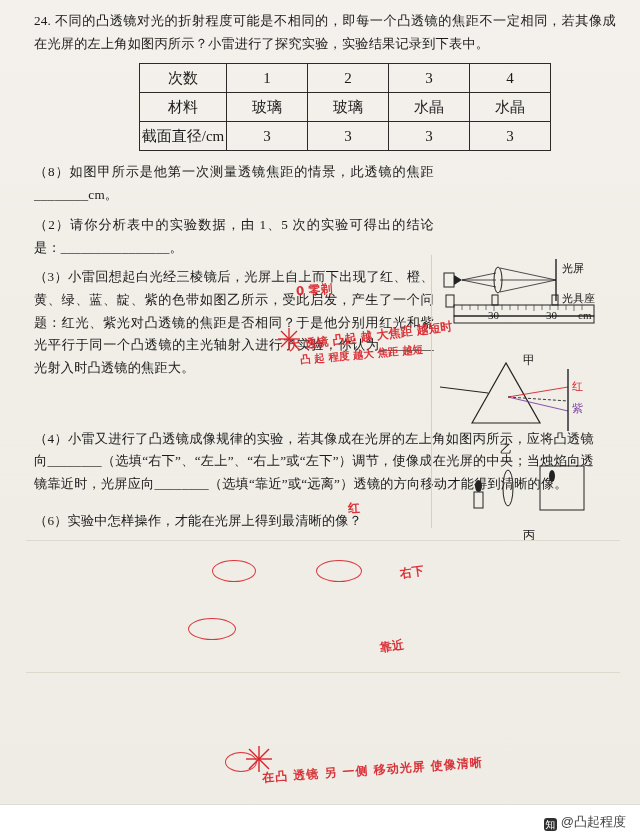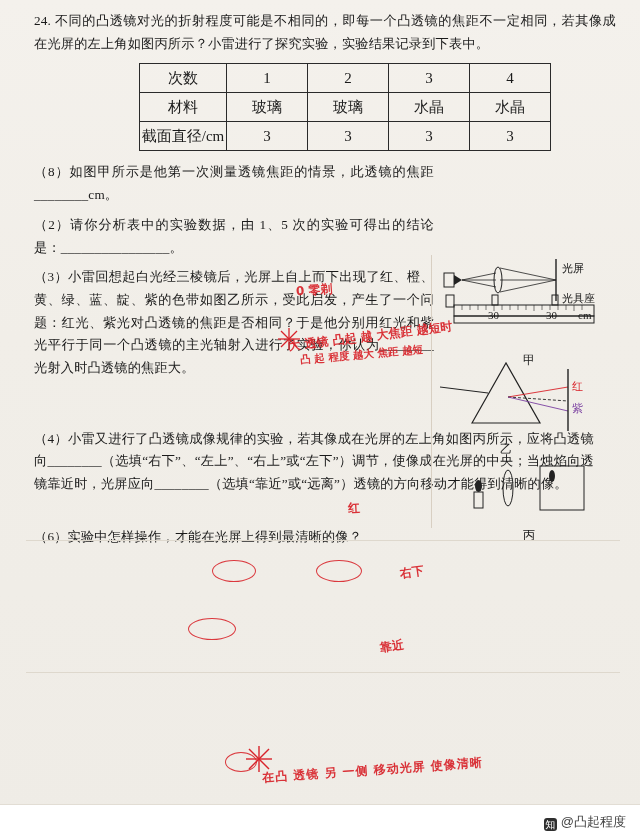--- a/index.html
+++ b/index.html
@@ -141,21 +141,21 @@
       </table>
 
     <div style="width:400px;">
       <p class="para">（8）如图甲所示是他第一次测量透镜焦距的情景，此透镜的焦距________cm。</p>
       <p class="para">（2）请你分析表中的实验数据，由 1、5 次的实验可得出的结论是：________________。</p>
       <p class="para">（3）小雷回想起白光经三棱镜后，光屏上自上而下出现了红、橙、黄、绿、蓝、靛、紫的色带如图乙所示，受此启发，产生了一个问题：红光、紫光对凸透镜的焦距是否相同？于是他分别用红光和紫光平行于同一个凸透镜的主光轴射入进行了实验，你认为________光射入时凸透镜的焦距大。</p>
     </div>
 
     <div style="width:560px;margin-top:48px;">
       <p class="para">（4）小雷又进行了凸透镜成像规律的实验，若其像成在光屏的左上角如图丙所示，应将凸透镜向________（选填“右下”、“左上”、“右上”或“左下”）调节，使像成在光屏的中央；当烛焰向透镜靠近时，光屏应向________（选填“靠近”或“远离”）透镜的方向移动才能得到清晰的像。</p>
-      <p class="para" style="margin-top:30px;">（6）实验中怎样操作，才能在光屏上得到最清晰的像？</p>
+      <p class="para" style="margin-top:14px;">（6）实验中怎样操作，才能在光屏上得到最清晰的像？</p>
     </div>
   </div>
 
   <div class="figs">
 
     <div class="fig figA">
       <svg width="186" height="92" viewBox="0 0 186 92">
 
         <rect x="8" y="18" width="10" height="14" fill="none" stroke="#222" stroke-width="1"></rect>
         <path d="M18 20 L26 25 L18 30 Z" fill="#222"></path>

